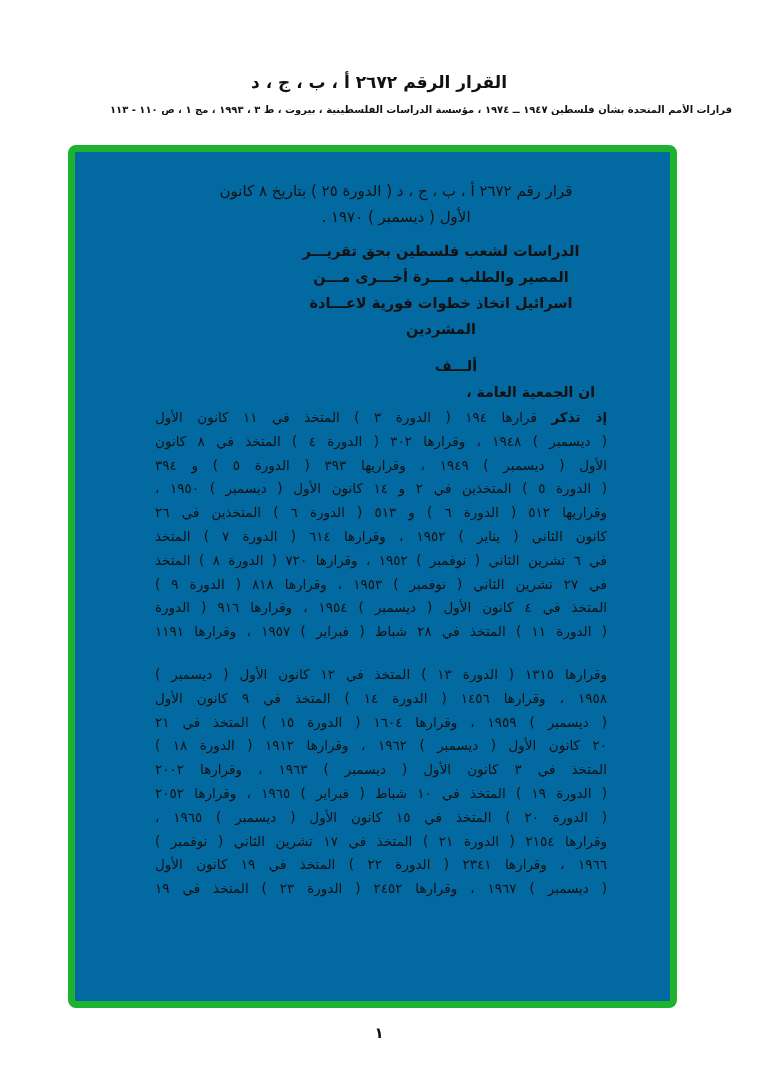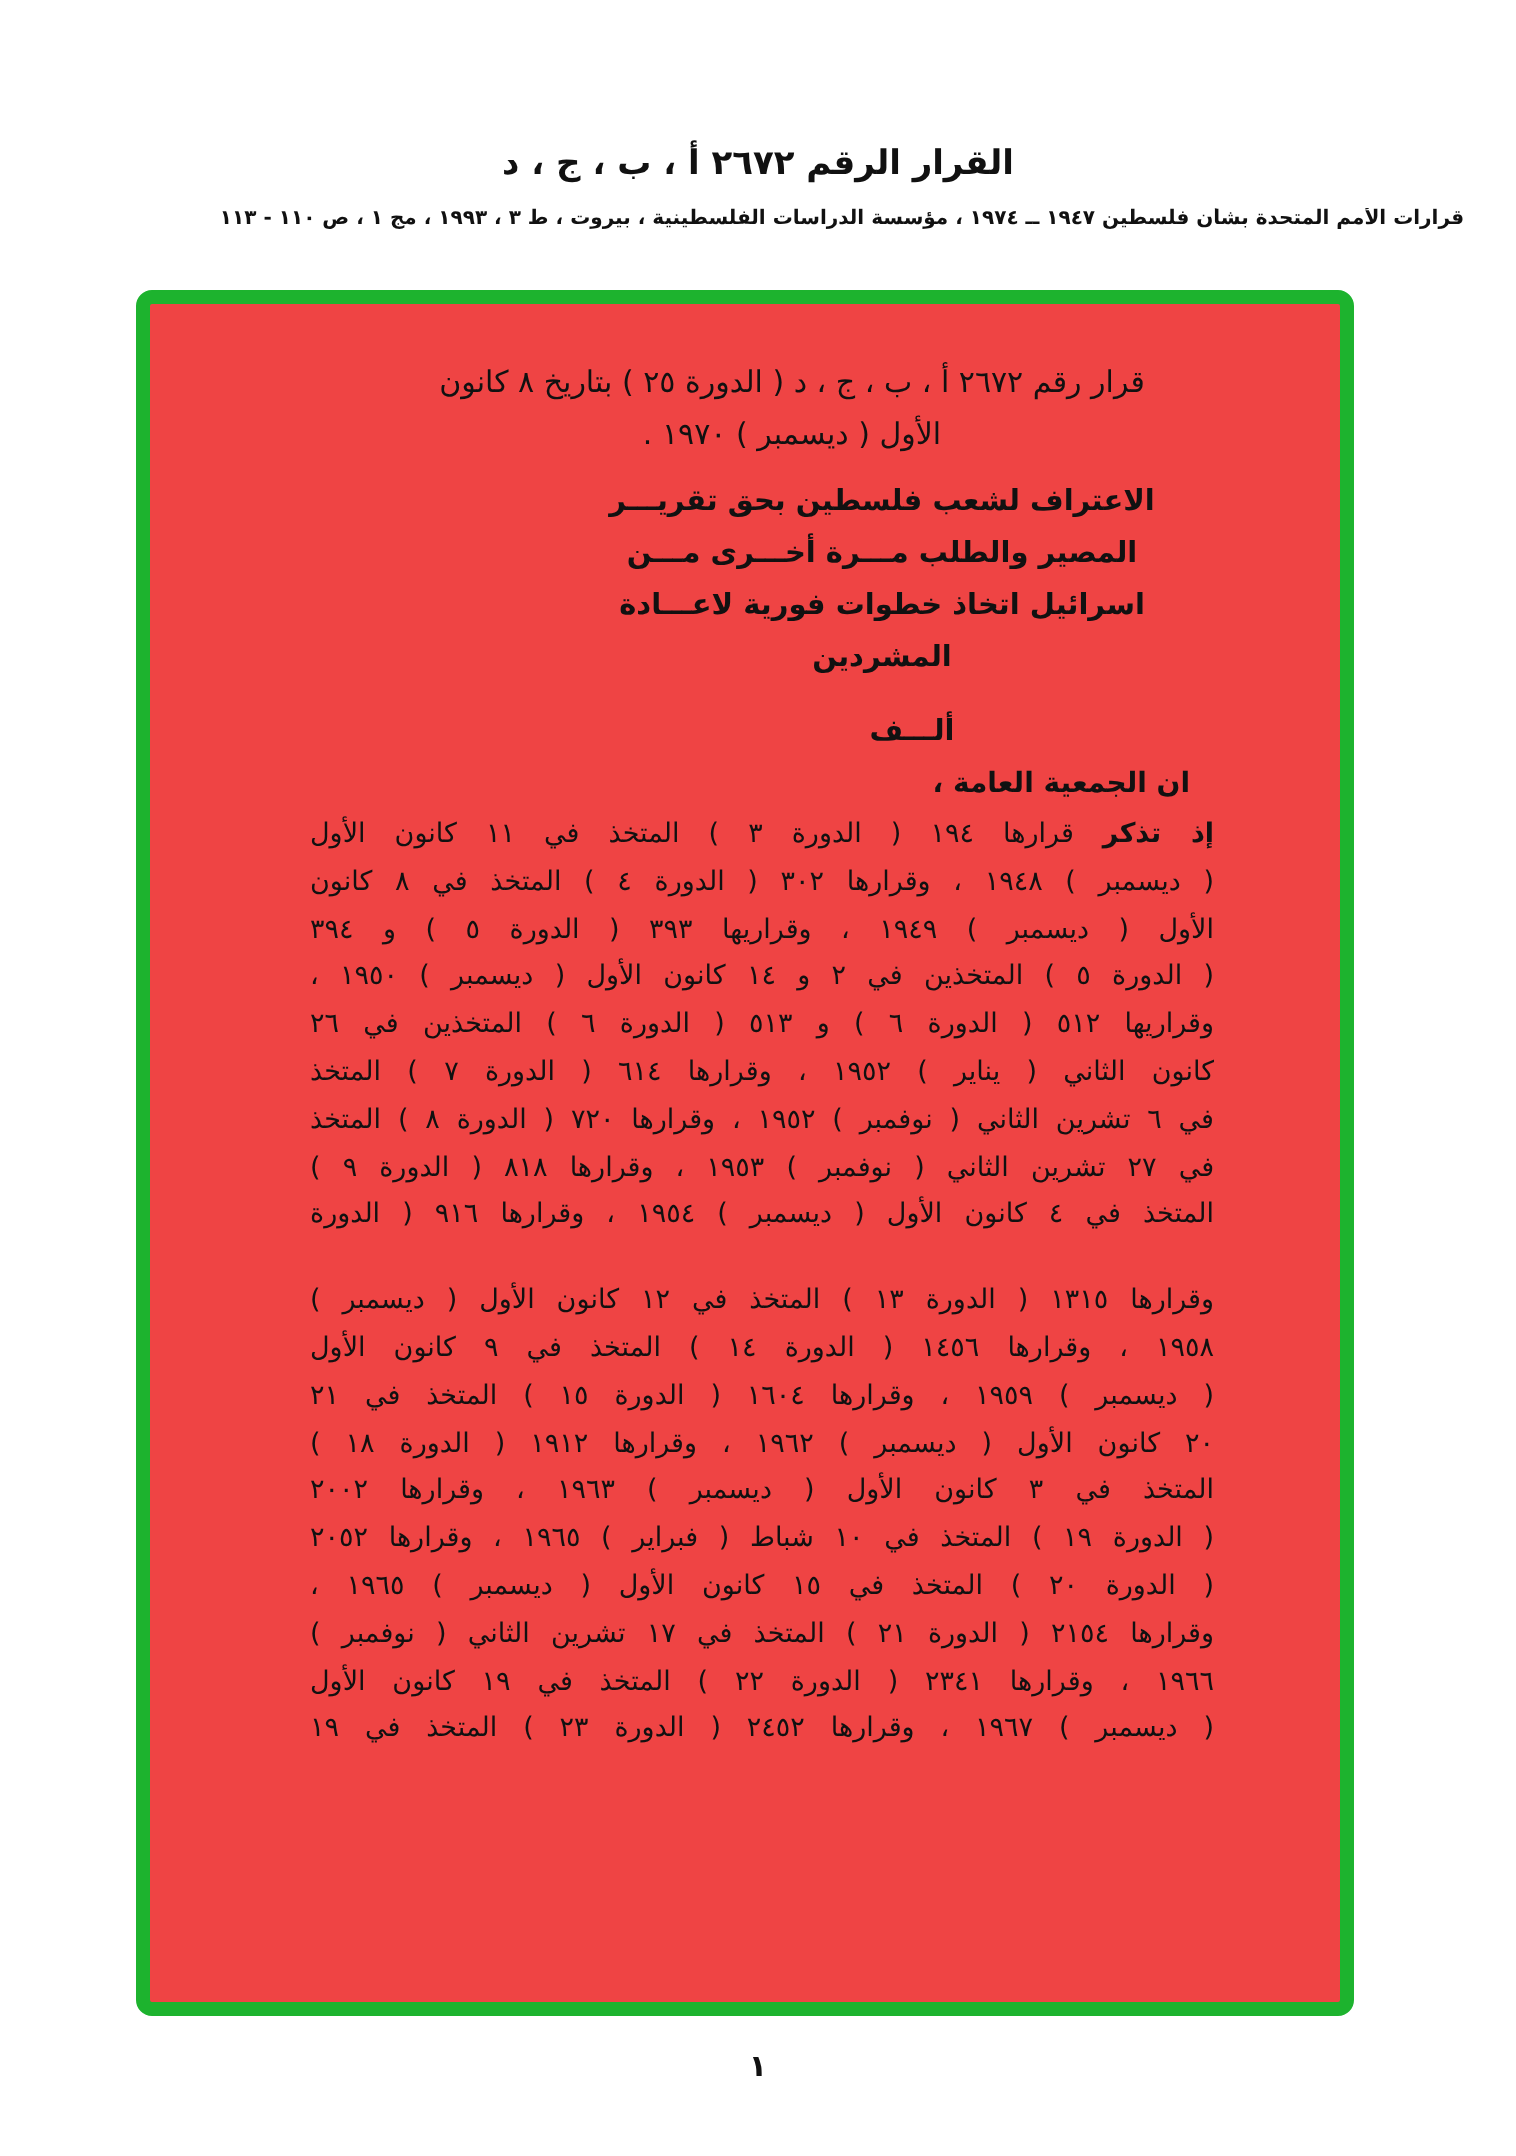--- a/index.html
+++ b/index.html
@@ -22,21 +22,21 @@
     direction:rtl; text-align:right;
     font-size:10px; font-weight:bold;
     white-space:nowrap; overflow:hidden;
   }
   .green-box {
     position:absolute; left:68px; top:145px;
     width:609px; height:863px;
     border:7px solid #1db32e;
     border-radius:8px;
     box-sizing:border-box;
-    background:#ef4444;
+    background:#0369a1;
   }
   .box-content {
     direction:rtl;
     padding:26px 63px 0 80px;
     font-size:13.5px;
   }
   .res-heading {
     text-align:center;
     font-size:15px; line-height:26px;
     margin:0 0 2px 30px;
@@ -83,40 +83,41 @@
 
 <div class="green-box">
   <div class="box-content">
 
     <div class="res-heading">
       <div>قرار رقم ٢٦٧٢ أ ، ب ، ج ، د ( الدورة ٢٥ ) بتاريخ ٨ كانون</div>
       <div>الأول ( ديسمبر ) ١٩٧٠ .</div>
     </div>
 
     <div class="res-title">
-      <div>الاعتراف لشعب فلسطين بحق تقريـــر</div>
+      <div>الدراسات لشعب فلسطين بحق تقريـــر</div>
       <div>المصير والطلب مـــرة أخـــرى مـــن</div>
       <div>اسرائيل اتخاذ خطوات فورية لاعـــادة</div>
       <div>المشردين</div>
     </div>
 
     <div class="section-letter">ألـــف</div>
 
     <div class="lead-in">ان الجمعية العامة ،</div>
 
     <div>
       <div class="jline"><span class="lead">إذ تذكر</span> <span>قرارها ١٩٤ ( الدورة ٣ ) المتخذ في ١١ كانون الأول</span></div>
       <div class="jline">( ديسمبر ) ١٩٤٨ ، وقرارها ٣٠٢ ( الدورة ٤ ) المتخذ في ٨ كانون</div>
       <div class="jline">الأول ( ديسمبر ) ١٩٤٩ ، وقراريها ٣٩٣ ( الدورة ٥ ) و ٣٩٤</div>
       <div class="jline">( الدورة ٥ ) المتخذين في ٢ و ١٤ كانون الأول ( ديسمبر ) ١٩٥٠ ،</div>
       <div class="jline">وقراريها ٥١٢ ( الدورة ٦ ) و ٥١٣ ( الدورة ٦ ) المتخذين في ٢٦</div>
       <div class="jline">كانون الثاني ( يناير ) ١٩٥٢ ، وقرارها ٦١٤ ( الدورة ٧ ) المتخذ</div>
       <div class="jline">في ٦ تشرين الثاني ( نوفمبر ) ١٩٥٢ ، وقرارها ٧٢٠ ( الدورة ٨ ) المتخذ</div>
       <div class="jline">في ٢٧ تشرين الثاني ( نوفمبر ) ١٩٥٣ ، وقرارها ٨١٨ ( الدورة ٩ )</div>
       <div class="jline">المتخذ في ٤ كانون الأول ( ديسمبر ) ١٩٥٤ ، وقرارها ٩١٦ ( الدورة</div>
+      <div class="jline">( الدورة ١١ ) المتخذ في ٢٨ شباط ( فبراير ) ١٩٥٧ ، وقرارها ١١٩١</div>
     </div>
 
     <div class="para2">
       <div class="jline">وقرارها ١٣١٥ ( الدورة ١٣ ) المتخذ في ١٢ كانون الأول ( ديسمبر )</div>
       <div class="jline">١٩٥٨ ، وقرارها ١٤٥٦ ( الدورة ١٤ ) المتخذ في ٩ كانون الأول</div>
       <div class="jline">( ديسمبر ) ١٩٥٩ ، وقرارها ١٦٠٤ ( الدورة ١٥ ) المتخذ في ٢١</div>
       <div class="jline">٢٠ كانون الأول ( ديسمبر ) ١٩٦٢ ، وقرارها ١٩١٢ ( الدورة ١٨ )</div>
       <div class="jline">المتخذ في ٣ كانون الأول ( ديسمبر ) ١٩٦٣ ، وقرارها ٢٠٠٢</div>
       <div class="jline">( الدورة ١٩ ) المتخذ في ١٠ شباط ( فبراير ) ١٩٦٥ ، وقرارها ٢٠٥٢</div>
       <div class="jline">( الدورة ٢٠ ) المتخذ في ١٥ كانون الأول ( ديسمبر ) ١٩٦٥ ،</div>

